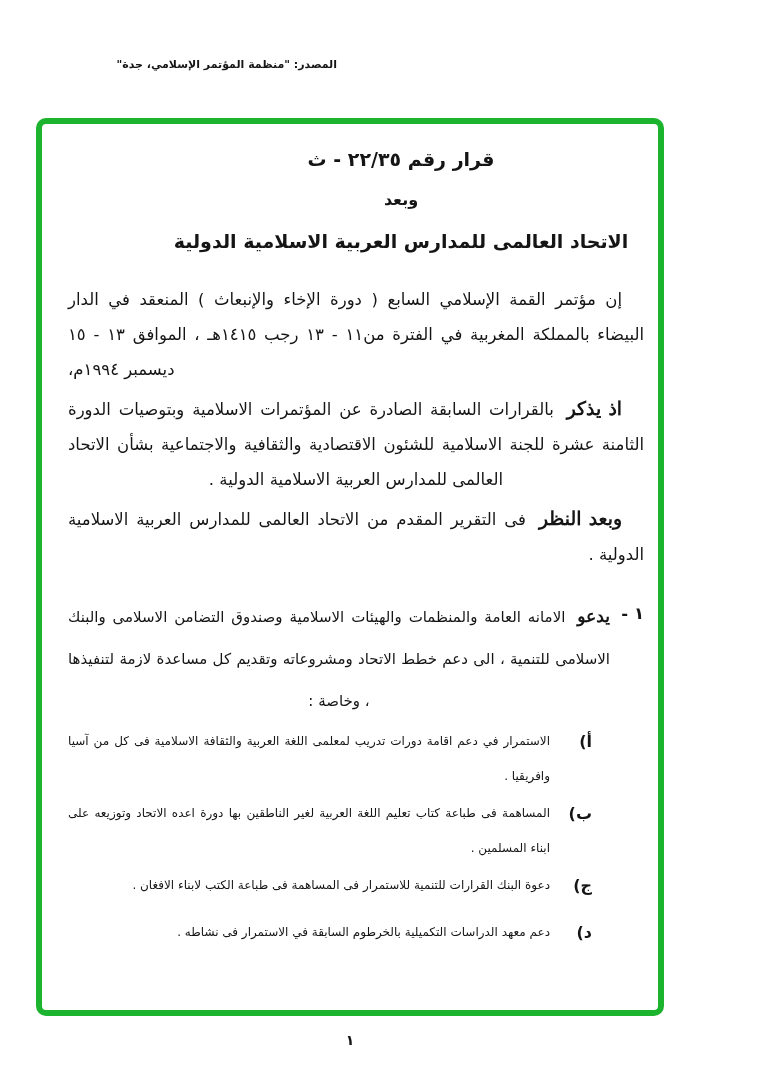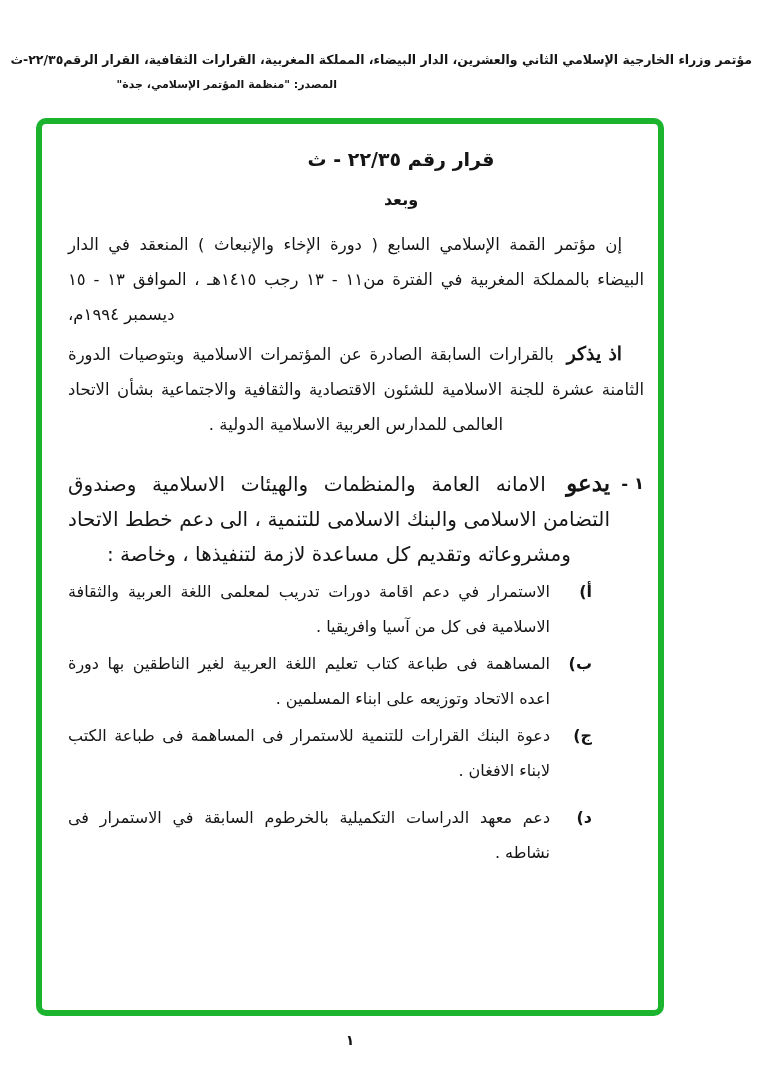--- a/index.html
+++ b/index.html
@@ -46,75 +46,79 @@
     line-height:26px;
   }
   .t1 { font-size:19px; margin-top:0; }
   .t2 { font-size:16px; margin-top:17px; line-height:22px; }
   .t3 { font-size:19px; margin-top:17px; }
 
   .para {
     font-size:16.5px; line-height:35px;
     text-align:justify; margin:0;
   }
-  .p1 { margin-top:16px; text-indent:22px; text-align-last:left; }
+  .p1 { margin-top:28px; text-indent:22px; text-align-last:left; }
   .p2 { margin-top:4px;  text-indent:22px; text-align-last:center; }
   .p3 { margin-top:4px;  text-indent:22px; }
 
   .lead { font-weight:bold; font-size:1.14em; margin-inline-end:5px;font-family:Liberation Serif, serif; }
 
   .item { display:flex; margin-top:24px; }
   .item-num {
     flex:0 0 34px; width:34px;
     font-weight:bold; font-size:16.5px; line-height:35px;
   }
   .item-body {
-    flex:1; font-size:20px; line-height:35px;
+    flex:1; font-size:15px; line-height:42px;
     text-align:justify; text-align-last:center;
   }
 
   .sub { display:flex; margin-top:2px; margin-right:52px; }
   .sub-d { margin-top:12px; }
   .sub-marker {
     flex:0 0 42px; width:42px;
     font-weight:bold; font-size:16px; line-height:35px;
   }
   .sub-text {
-    flex:1; font-size:16px; line-height:35px;
+    flex:1; font-size:12px; line-height:35px;
     text-align:justify;
   }
 
   
   .footer-page {
     position:absolute; top:1032px; left:36px; width:628px;
     text-align:center; font-size:14px; font-weight:bold;
     direction:rtl;
   }
 </style>
 </head>
 <body>
 
 <div class="page-header">
-  <div class="header-line1">مؤتمر وزراء الخارجية الإسلامي الثاني والعشرين، الدار البيضاء، المملكة المغربية، القرارات الثقافية، القرار الرقم٢٢/٣٥-ث</div>
   <div class="header-line2">المصدر: "منظمة المؤتمر الإسلامي، جدة"</div>
 </div>
 
 <div class="doc-box">
   <h1 class="doc-title t1">قرار رقم ٢٢/٣٥ - ث</h1>
   <h2 class="doc-title t2">وبعد</h2>
+  <h2 class="doc-title t3">الاتحاد العالمى للمدارس العربية الاسلامية الدولية</h2>
 
   <p class="para p1">
     <span>إن مؤتمر القمة الإسلامي السابع ( دورة الإخاء والإنبعاث ) المنعقد في الدار البيضاء بالمملكة المغربية في الفترة من١١ - ١٣ رجب ١٤١٥هـ ، الموافق ١٣ - ١٥ ديسمبر ١٩٩٤م،</span>
   </p>
 
   <p class="para p2">
     <span class="lead">اذ يذكر</span>
     <span>بالقرارات السابقة الصادرة عن المؤتمرات الاسلامية وبتوصيات الدورة الثامنة عشرة للجنة الاسلامية للشئون الاقتصادية والثقافية والاجتماعية بشأن الاتحاد العالمى للمدارس العربية الاسلامية الدولية .</span>
   </p>
 
+  <p class="para p3">
+    <span class="lead">وبعد النظر</span>
+    <span>فى التقرير المقدم من الاتحاد العالمى للمدارس العربية الاسلامية الدولية .</span>
+  </p>
 
   <div class="item">
     <div class="item-num">١ -</div>
     <div class="item-body">
       <span class="lead">يدعو</span>
       <span>الامانه العامة والمنظمات والهيئات الاسلامية وصندوق التضامن الاسلامى والبنك الاسلامى للتنمية ، الى دعم خطط الاتحاد ومشروعاته وتقديم كل مساعدة لازمة لتنفيذها ، وخاصة :</span>
     </div>
   </div>
 
   <div class="sub">

